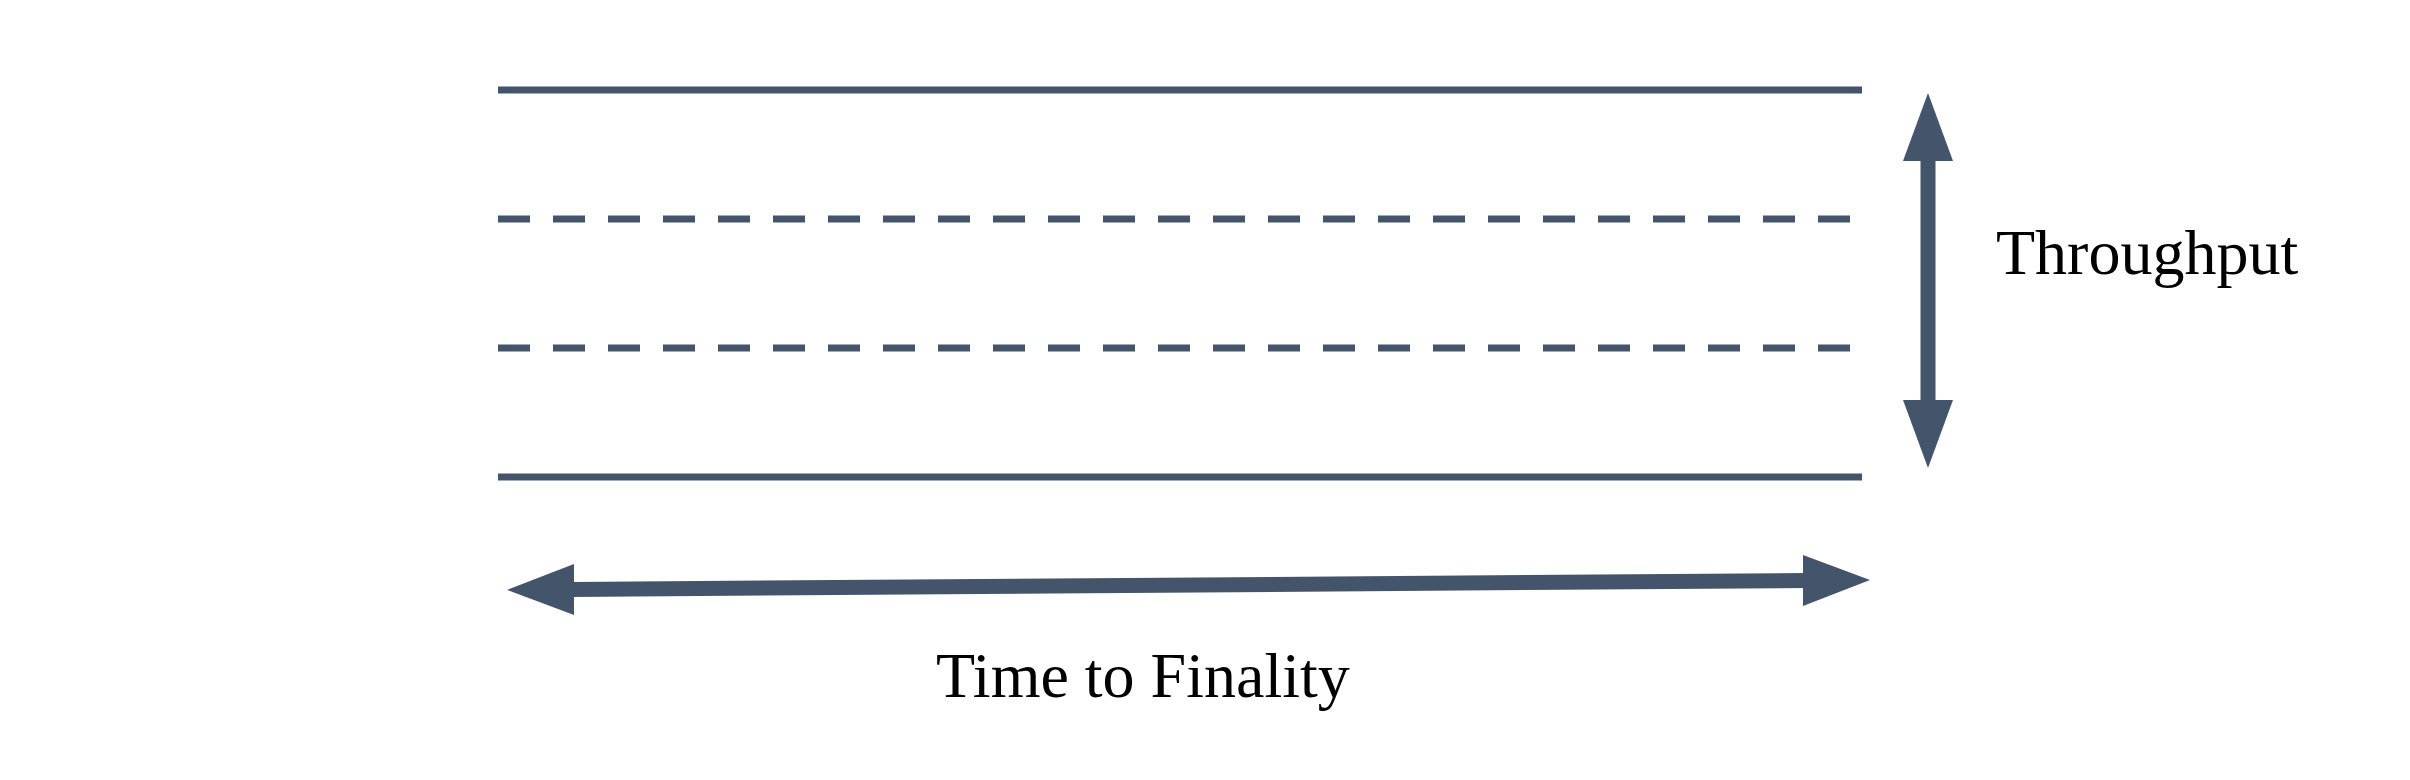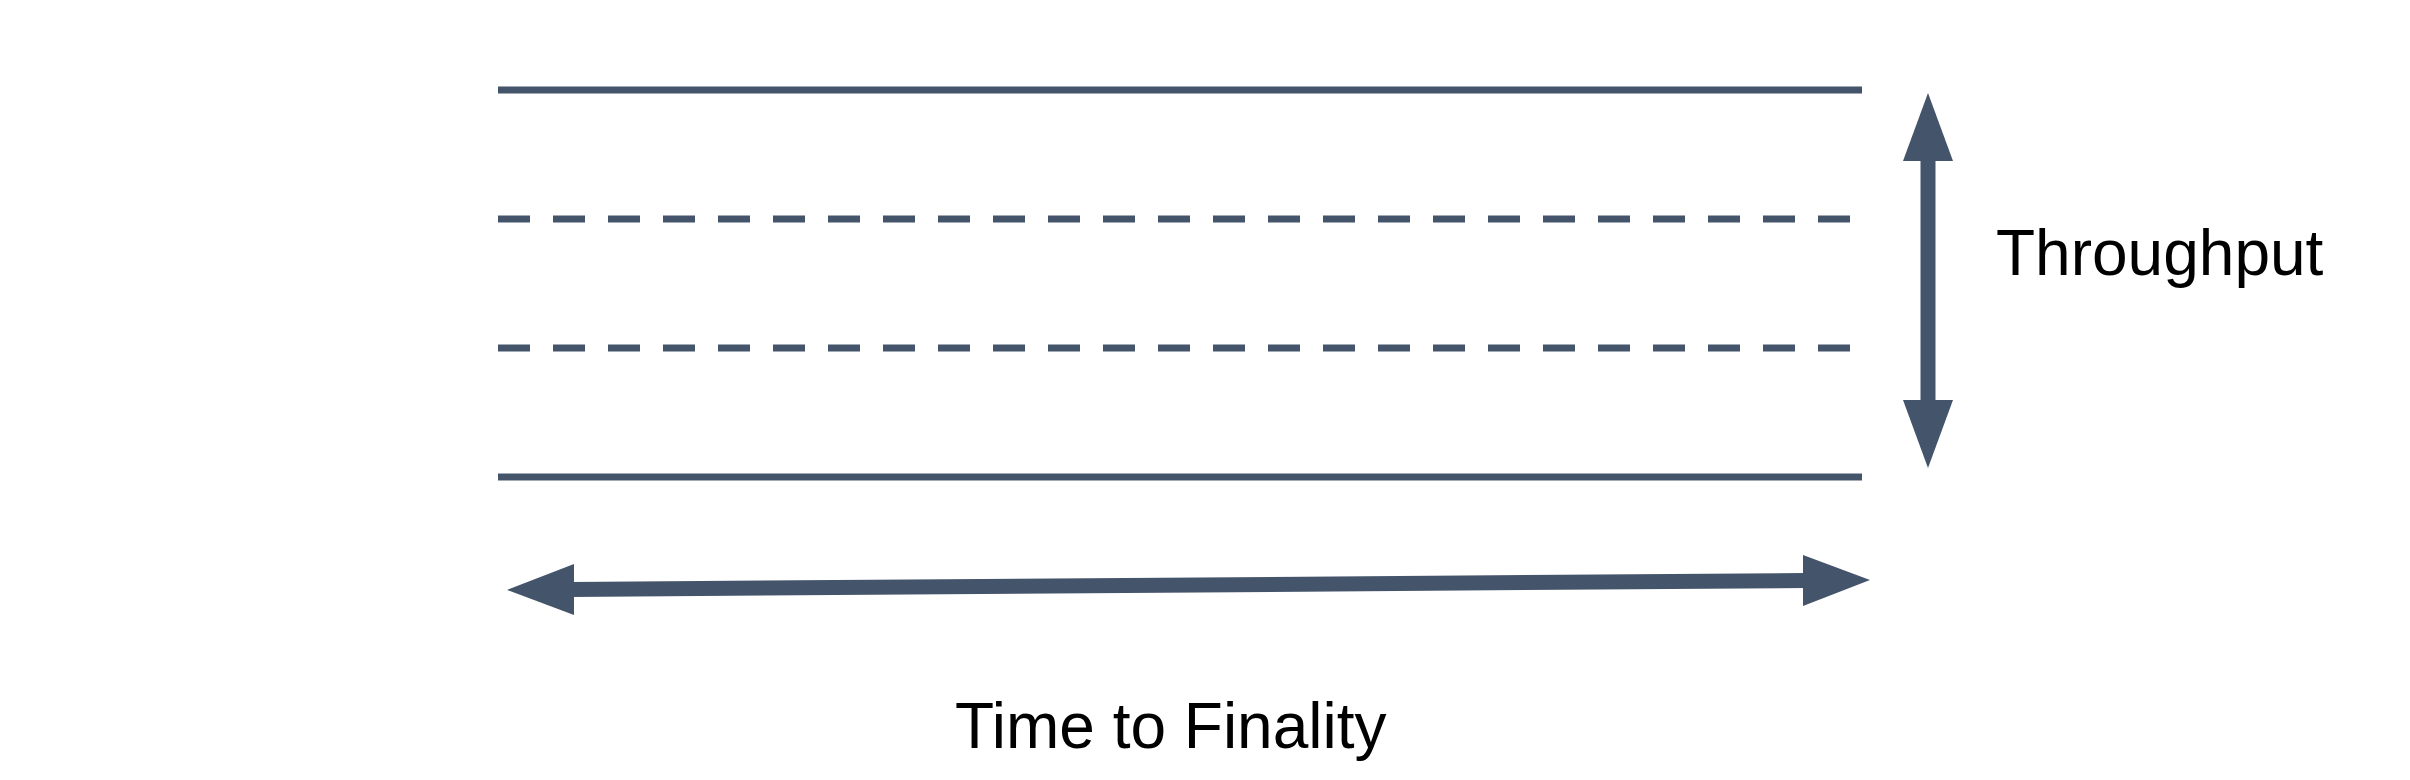--- a/index.html
+++ b/index.html
@@ -8,21 +8,21 @@
     --bg-color:#FFFFFF;
   }
   *{margin:0;padding:0;box-sizing:border-box;}
   html,body{width:2410px;height:780px;background:var(--bg-color);}
   .canvas{
     position:relative;
     width:2410px;
     height:780px;
     background:var(--bg-color);
     overflow:hidden;
-    font-family:Liberation Sans, sans-serif;
+    font-family:Liberation Serif, serif;
   }
   .canvas svg{position:absolute;left:0;top:0;}
   .band-line{
     stroke:var(--line-color);
     stroke-width:7;
     fill:none;
   }
   .band-line.dashed{
     stroke-dasharray:32 23;
   }
@@ -41,22 +41,21 @@
     font-size:64px;
     line-height:64px;
     white-space:nowrap;
   }
   .label-throughput{
     left:1996px;
     top:221px;
   }
   .label-time-to-finality{
     left:936px;
-    top:694px;
-    margin-left:19px;
+    top:644px;
   }
 </style>
 </head>
 <body>
 
 <div class="canvas">
 
   <svg width="2410" height="780" viewBox="0 0 2410 780">
 
     <line class="band-line" x1="498" y1="90" x2="1862" y2="90"></line>

